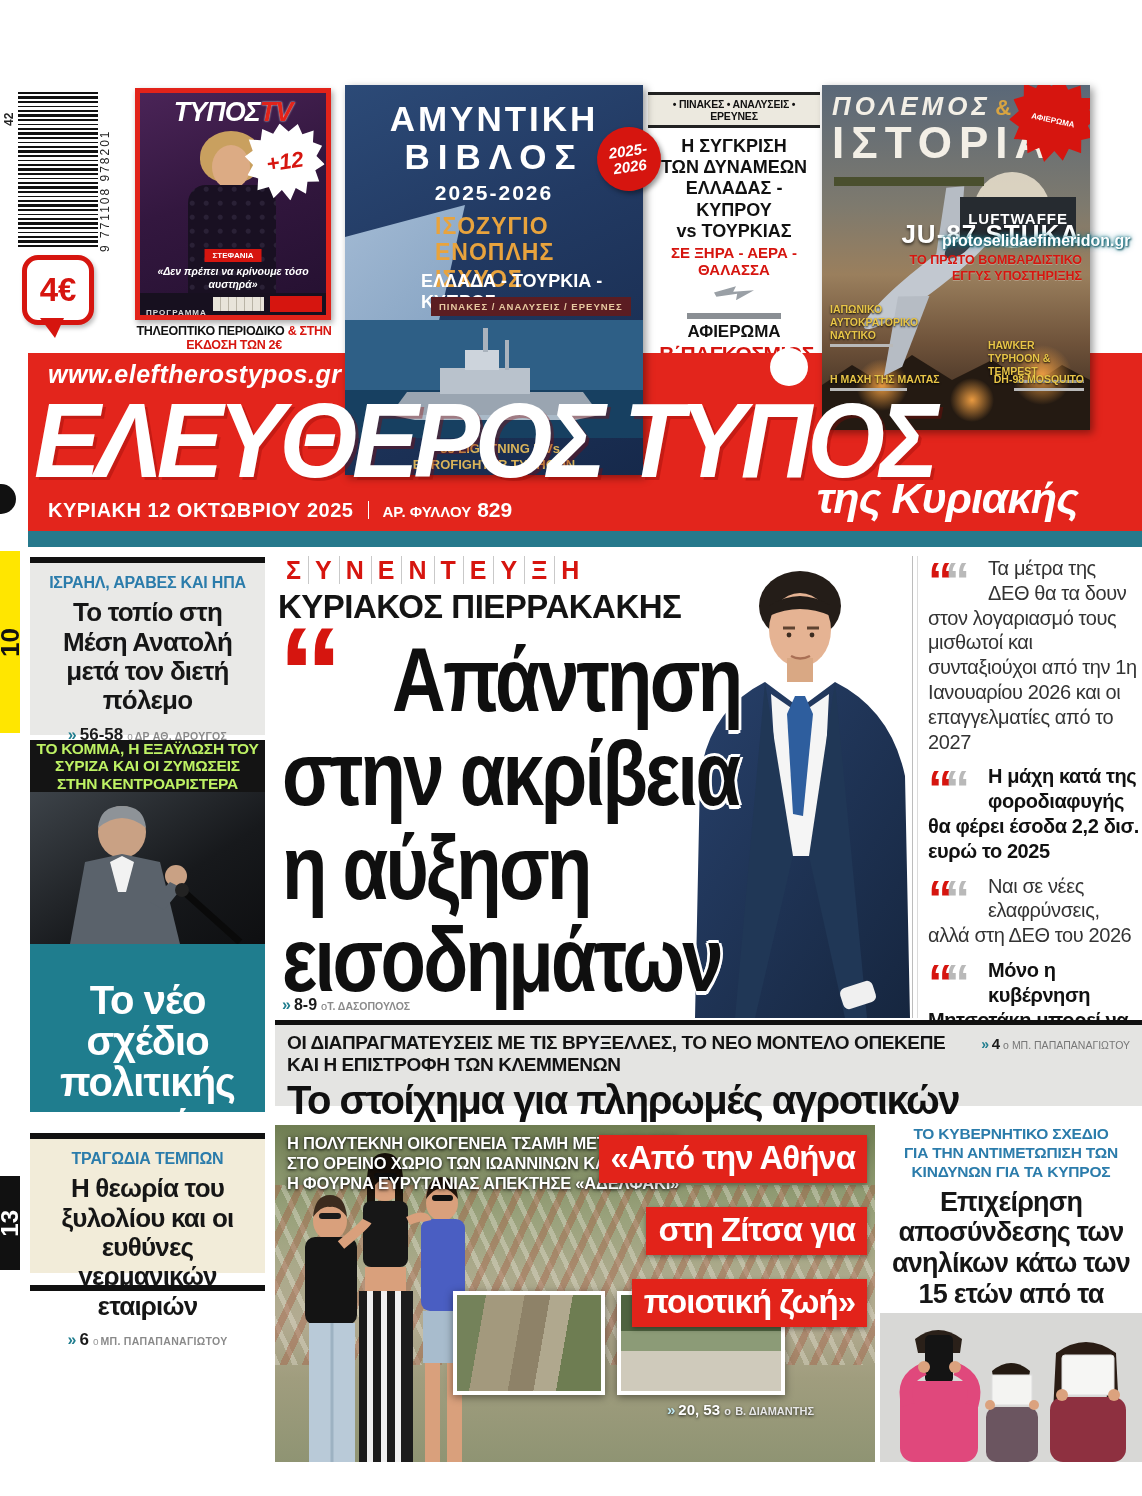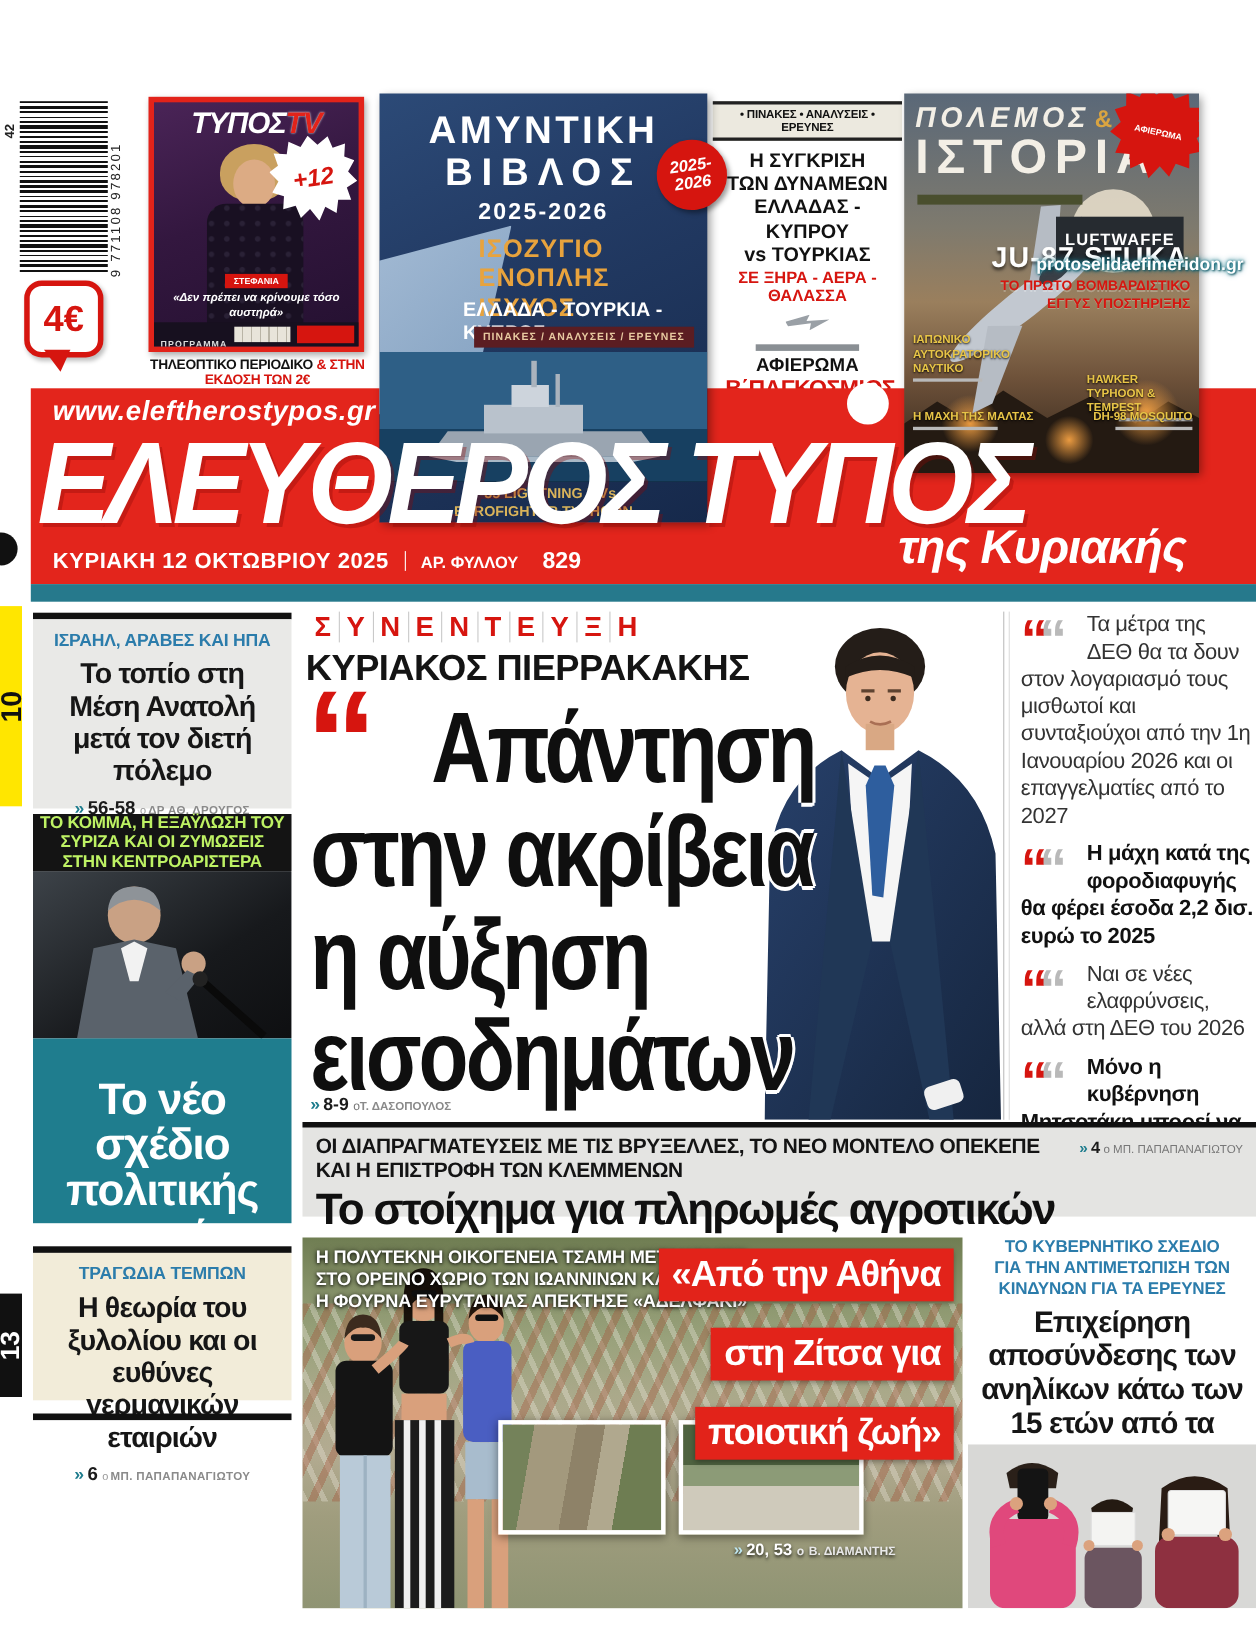--- a/index.html
+++ b/index.html
@@ -99,21 +99,21 @@
   .mh-url{left:48px;top:360px;z-index:3;color:#fff;font-style:italic;font-weight:900;font-size:25px;letter-spacing:.5px;}
   .mh-title{left:34px;top:380px;z-index:3;color:#fff;font-style:italic;font-weight:900;font-size:96px;
      letter-spacing:-5px;white-space:nowrap;transform:scale(1.04,1.1);transform-origin:left top;
      text-shadow:3px 3px 0 rgba(140,10,5,.35);}
   .mh-dot{left:770px;top:348px;width:38px;height:38px;border-radius:50%;background:#fff;z-index:4;}
   .mh-edition{right:64px;top:474px;z-index:4;color:#fff;font-style:italic;font-weight:900;font-size:43px;letter-spacing:-1px;}
   .mh-daterow{left:48px;top:498px;z-index:4;display:flex;align-items:baseline;color:#fff;}
   .mh-date{font-weight:bold;font-size:20px;letter-spacing:.5px;}
   .mh-sep{width:1px;height:18px;background:#fff;margin:0 14px;align-self:center;}
   .mh-il{font-size:15px;font-weight:bold;}
-  .mh-in{font-size:21px;font-weight:900;margin-left:22px;}
+  .mh-in{font-size:21px;font-weight:900;margin-left:6px;}
   .edge-dot{left:-14px;top:484px;width:30px;height:30px;border-radius:50%;background:#111;z-index:4;}
 
   
   .ystrip{left:0;top:551px;width:20px;height:182px;background:#ffe600;display:flex;align-items:center;justify-content:center;}
   .ystrip span{font-size:26px;font-weight:900;color:#111;}
   .kstrip{left:0;top:1176px;width:20px;height:94px;background:#111;display:flex;align-items:center;justify-content:center;}
   .kstrip span{font-size:24px;font-weight:900;color:#fff;}
 
   
   .tbar{height:6px;background:#111;}
@@ -506,21 +506,21 @@
     <div class="zinset zi2"></div>
     <div class="zfoot">
       <span class="chev">»</span><span>20, 53</span> <span class="auth">ο</span> <span class="auth">Β. ΔΙΑΜΑΝΤΗΣ</span>
     </div>
   </div>
 
   <div class="abs social">
     <div class="kicker">
       <div>ΤΟ ΚΥΒΕΡΝΗΤΙΚΟ ΣΧΕΔΙΟ</div>
       <div>ΓΙΑ ΤΗΝ ΑΝΤΙΜΕΤΩΠΙΣΗ ΤΩΝ</div>
-      <div>ΚΙΝΔΥΝΩΝ ΓΙΑ ΤΑ ΕΡΕΥΝΕΣ</div>
+      <div>ΚΙΝΔΥΝΩΝ ΓΙΑ ΤΑ ΚΥΠΡΟΣ</div>
     </div>
     <div class="h">Επιχείρηση αποσύνδεσης των ανηλίκων κάτω των 15 ετών από τα social media</div>
     <div class="foot">
       <span class="chev">»</span><span class="pg">18-19</span><span>ο</span> <span class="auth">Ξ. ΝΙΚΟΛΑΟΥ</span>
     </div>
     <svg class="kidsphoto" viewBox="0 0 262 149">
       <rect width="262" height="149" fill="#d8d8d6"></rect>
       <path d="M35,26 Q58,8 82,26 L80,40 L38,40 Z" fill="#2a2019"></path>
       <rect x="45" y="22" width="28" height="48" rx="5" fill="#141414"></rect>
       <rect x="20" y="68" width="78" height="81" rx="14" fill="#e0487c"></rect>

